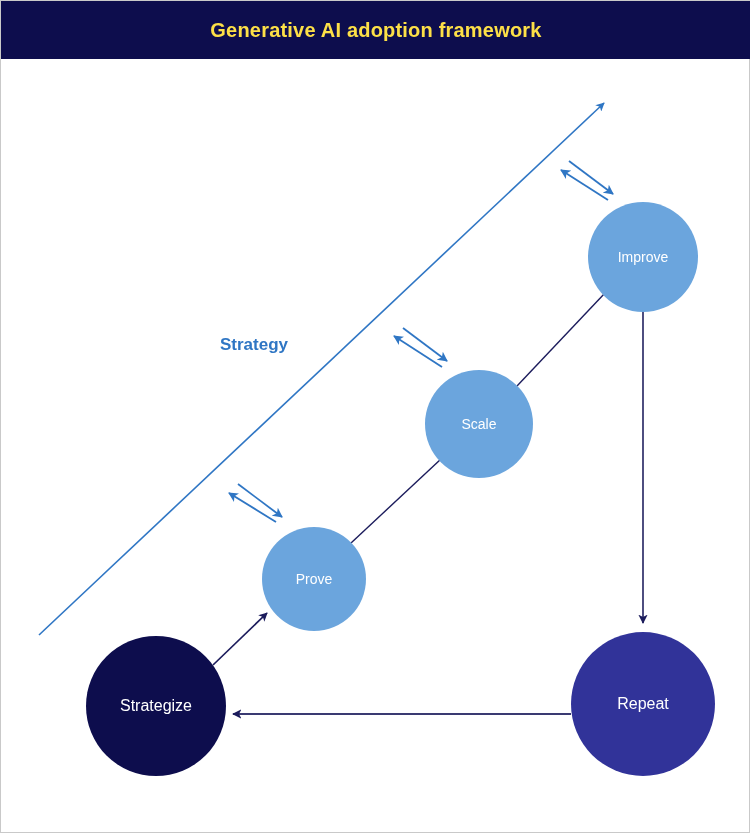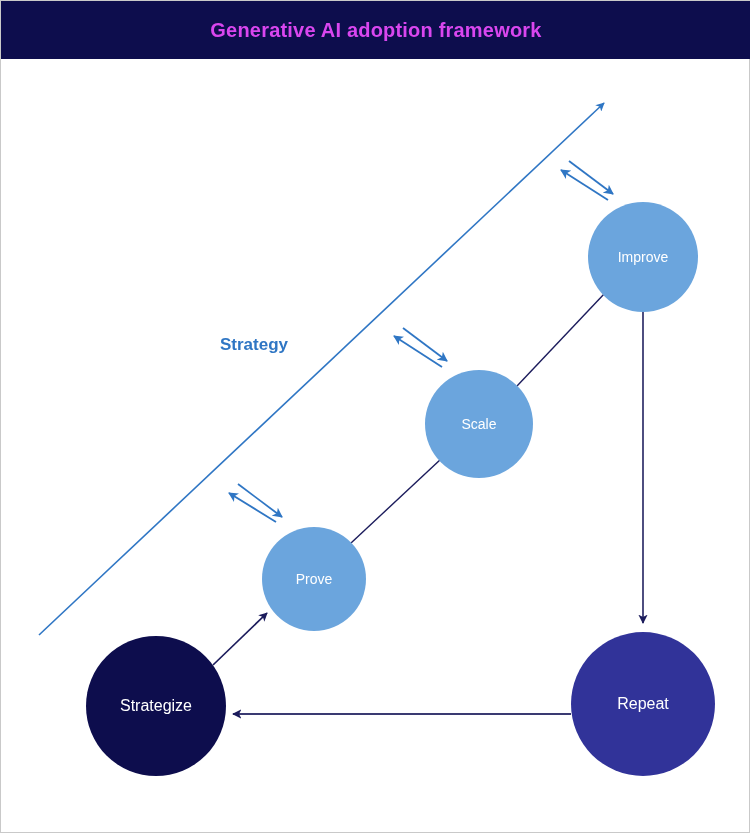--- a/index.html
+++ b/index.html
@@ -27,21 +27,21 @@
     top: 0;
     width: 750px;
     height: 58px;
     background: #0d0d4d;
     display: flex;
     align-items: center;
     justify-content: center;
     box-sizing: border-box;
   }
   #title-text {
-    color: #d946ef;
+    color: #fde047;
     font-size: 20px;
     font-weight: bold;
     letter-spacing: 0.2px;
     font-family: "Liberation Sans", sans-serif;
   }
   #canvas-area {
     position: absolute;
     left: 0;
     top: 58px;
     width: 748px;

